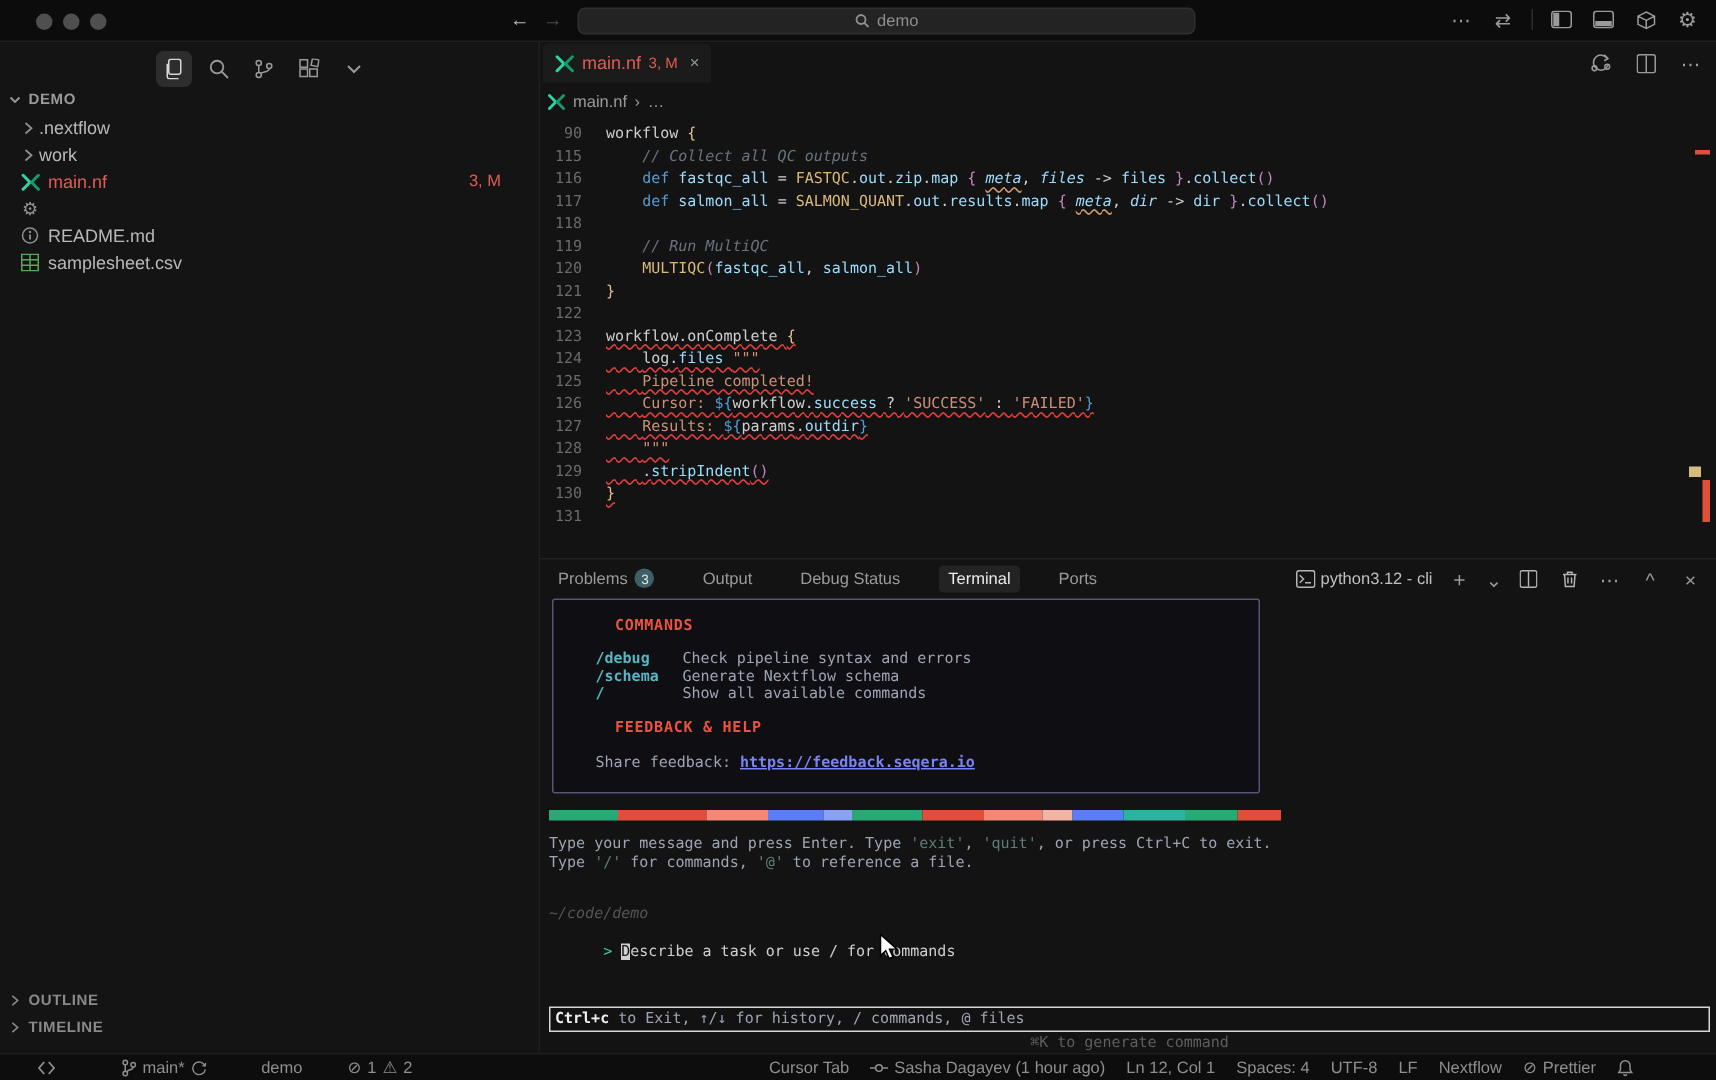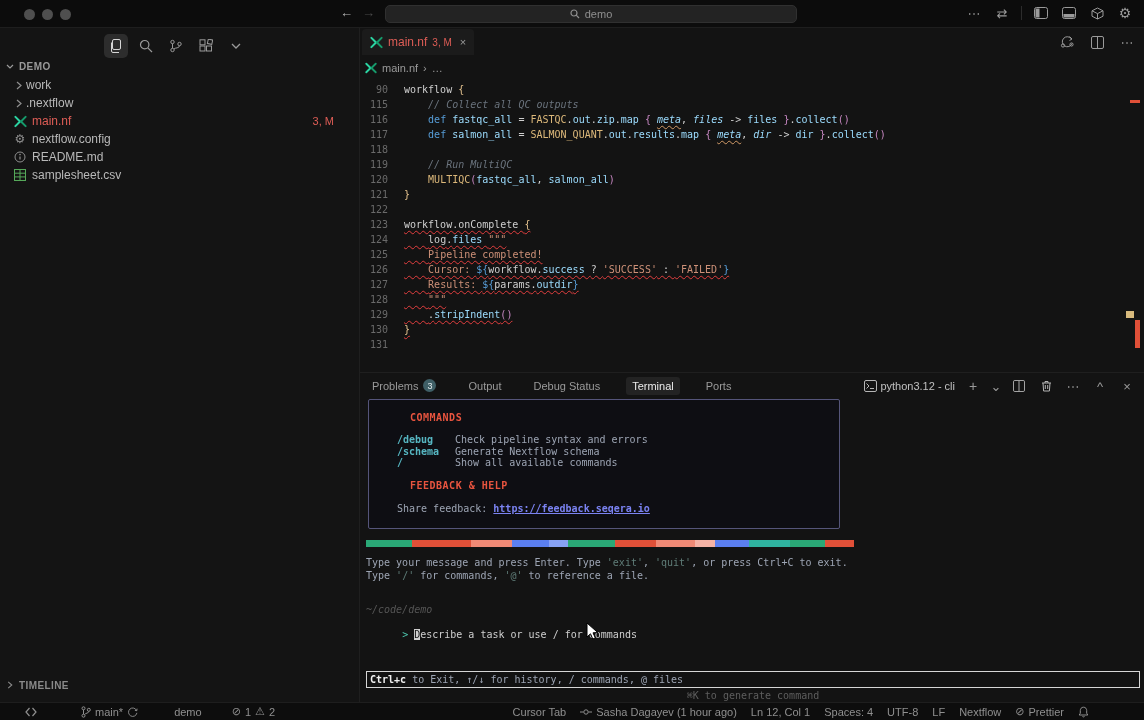--- a/index.html
+++ b/index.html
@@ -184,45 +184,44 @@
         </svg>
       <span>DEMO</span>
     </div>
     <div id="tree">
         <div class="tree-row">
           <span class="tw">
             <svg width="6" height="9" viewBox="0 0 6 9">
               <polyline points="1,1 5,4.5 1,8" fill="none" stroke="#8f8f8f" stroke-width="1.2"></polyline>
             </svg>
           </span>
-          <span class="lbl">work</span>
+          <span class="lbl">.nextflow</span>
         </div>
         <div class="tree-row">
           <span class="tw">
             <svg width="6" height="9" viewBox="0 0 6 9">
               <polyline points="1,1 5,4.5 1,8" fill="none" stroke="#8f8f8f" stroke-width="1.2"></polyline>
             </svg>
           </span>
-          <span class="lbl">.nextflow</span>
+          <span class="lbl">work</span>
         </div>
         <div class="tree-row err">
           <span class="fi">
             <svg width="13" height="13" viewBox="0 0 14 14">
               <path d="M1.5 2 L6.5 7 L1.5 12" fill="none" stroke="#2bd4a2" stroke-width="2.2" stroke-linecap="round" stroke-linejoin="round"></path>
               <path d="M12.5 2 L7.5 7 L12.5 12" fill="none" stroke="#169a6b" stroke-width="2.2" stroke-linecap="round" stroke-linejoin="round"></path>
             </svg>
           </span>
           <span class="lbl">main.nf</span>
           <span class="bdg">3, M</span>
         </div>
         <div class="tree-row">
           <span class="fi">
             <span style="font-size:12px;color:#8f8f8f">⚙</span>
           </span>
-          <span class="lbl">nextflow.config</span>
         </div>
         <div class="tree-row">
           <span class="fi">
             <svg width="12" height="12" viewBox="0 0 12 12">
               <circle cx="6" cy="6" r="5" fill="none" stroke="#8f8f8f"></circle>
               <circle cx="6" cy="3.6" r="0.8" fill="#8f8f8f"></circle>
               <line x1="6" y1="5.4" x2="6" y2="8.6" stroke="#8f8f8f" stroke-width="1.2"></line>
             </svg>
           </span>
           <span class="lbl">README.md</span>
@@ -233,20 +232,26 @@
               <rect x="0.5" y="0.5" width="11" height="11" fill="none" stroke="#56a85a"></rect>
               <line x1="0.5" y1="4.2" x2="11.5" y2="4.2" stroke="#56a85a"></line>
               <line x1="0.5" y1="7.9" x2="11.5" y2="7.9" stroke="#56a85a"></line>
               <line x1="6" y1="0.5" x2="6" y2="11.5" stroke="#56a85a"></line>
             </svg>
           </span>
           <span class="lbl">samplesheet.csv</span>
         </div>
       </div>
     <div id="side-sections">
+        <div class="side-sec">
+          <svg width="6" height="8" viewBox="0 0 6 9">
+            <polyline points="1,1 5,4.5 1,8" fill="none" stroke="#8a8a8a" stroke-width="1.2"></polyline>
+          </svg>
+          <span>OUTLINE</span>
+        </div>
         <div class="side-sec">
           <svg width="6" height="8" viewBox="0 0 6 9">
             <polyline points="1,1 5,4.5 1,8" fill="none" stroke="#8a8a8a" stroke-width="1.2"></polyline>
           </svg>
           <span>TIMELINE</span>
         </div>
       </div>
   </div>
 
   <div id="editor">

